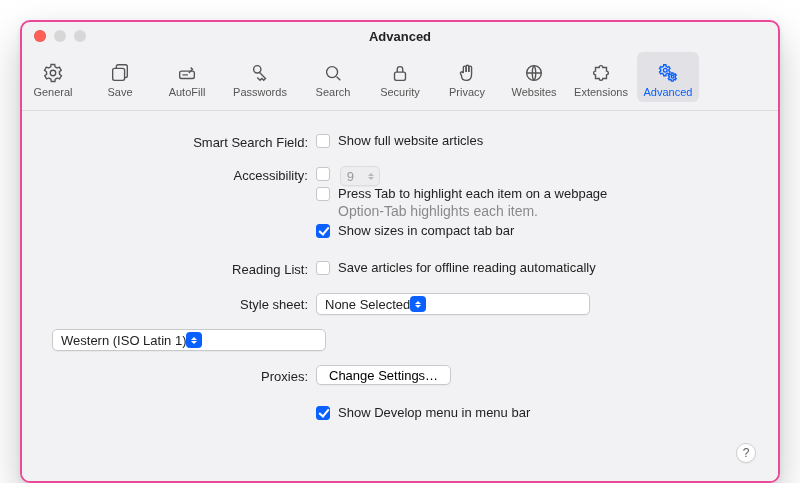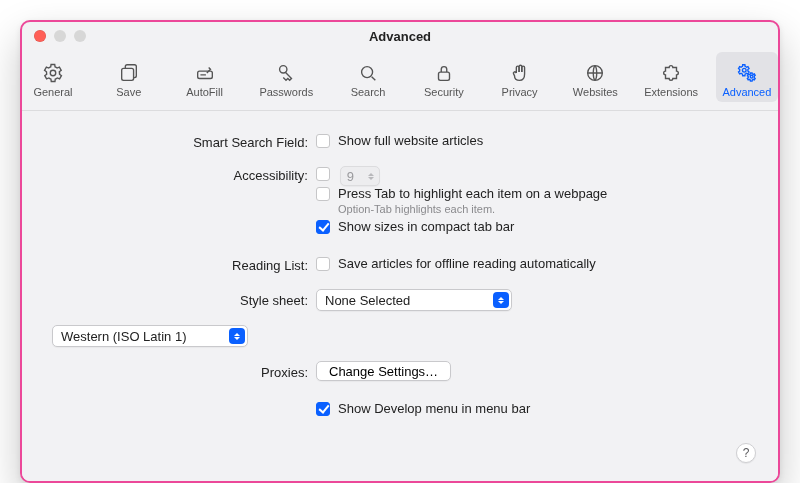--- a/index.html
+++ b/index.html
@@ -26,22 +26,22 @@
     display: flex; gap: 8px;
   }
   .traffic .dot {
     width: 12px; height: 12px; border-radius: 50%;
     background: #d7d7d7;
   }
   .traffic .close { background: #ff5f57; box-shadow: inset 0 0 0 0.5px rgba(0,0,0,0.15); }
   .title { font-weight: 600; font-size: 13px; color: #222;}
   .toolbar {
     display: flex;
-    justify-content: space-between;
-    gap: 12px;
+    justify-content: flex-start;
+    gap: 5px;
     padding: 2px 0 8px 0;
     border-bottom: 1px solid #dcdcde;
   }
   .tbitem {
     display: flex;
     flex-direction: column;
     align-items: center;
     justify-content: flex-end;
     width: 62px;
     height: 50px;
@@ -104,34 +104,33 @@
   }
   .chk input[type=checkbox]:checked::after{
     content:"";
     position:absolute;
     left: 3.5px; top: 0.5px;
     width: 4px; height: 8px;
     border: solid #fff;
     border-width: 0 2px 2px 0;
     transform: rotate(40deg);
   }
-  .hint { font-size: 11px; color: #8a8a8d; margin-left: 22px; margin-top: -2px; margin-bottom: 4px; }
+  .hint { font-size: 14px; color: #8a8a8d; margin-left: 22px; margin-top: -2px; margin-bottom: 4px; }
   .mac-select, .mac-button, .mini-select {
     font: inherit;
     border-radius: 5px;
     border: 1px solid #c9c9cc;
     background: #fff;
     padding: 3px 8px;
     box-shadow: 0 1px 1px rgba(0,0,0,0.04);
   }
   .mac-select {
-    width: 196px;
+    width: 274px;
     display: inline-flex;
     align-items: center;
-    justify-content: space-between;
     padding: 3px 2px 3px 8px;
     height: 22px;
   }
   .mac-select .updn {
     width: 16px; height: 16px;
     background: #0a60ff;
     border-radius: 4px;
     display:flex; flex-direction:column; align-items:center; justify-content:center;
     gap: 1px;
   }

